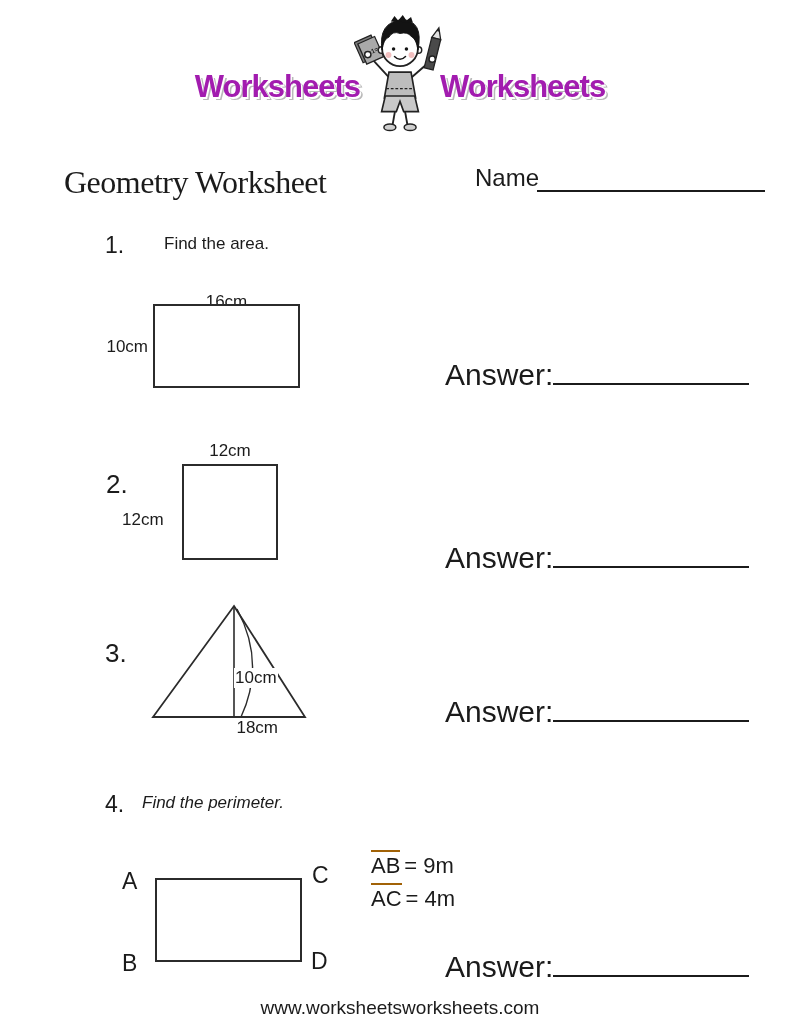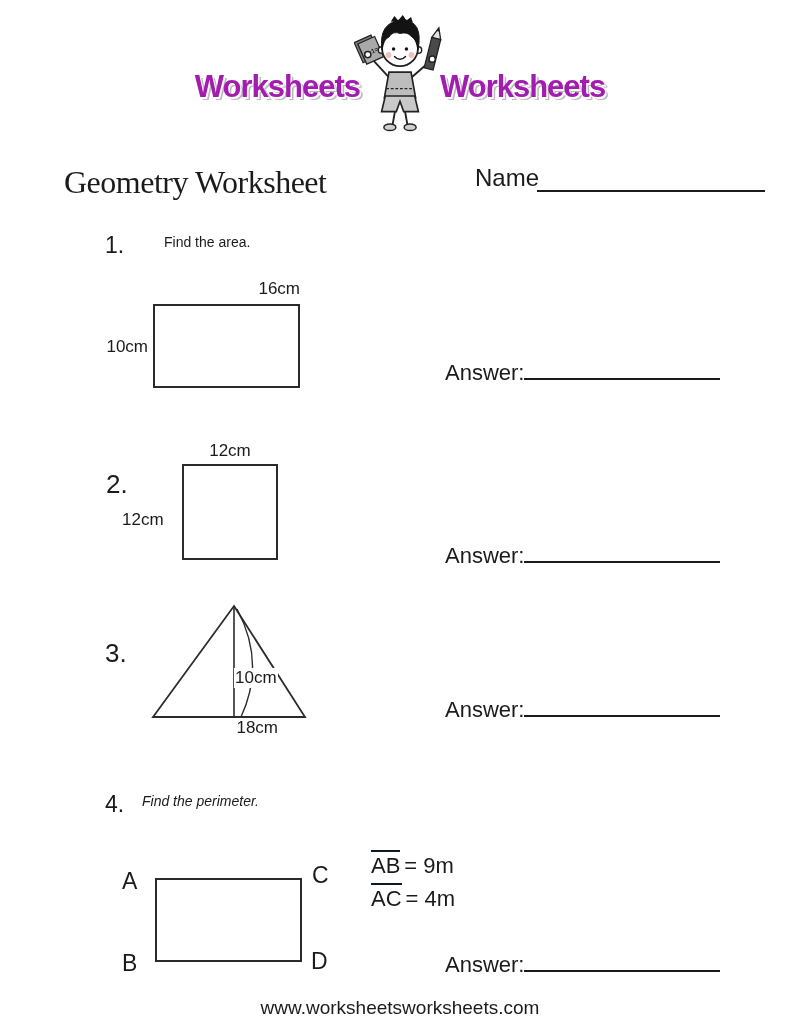--- a/index.html
+++ b/index.html
@@ -27,32 +27,32 @@
   .logo-kid { width:92px; height:122px; margin:0 -6px; }
 
   
   .page-title { left:64px; top:164px; font-size:32px; letter-spacing:-0.5px;font-family:Liberation Serif, serif; }
   .name-label { left:475px; top:164px; font-size:24px;text-align:center; }
   .name-line  { left:537px; top:165px; width:228px; height:27px;
                 border-bottom:2px solid #1b1b1b; }
 
   
   .q-number { font-size:23px; }
-  .q-prompt { font-size:14px; }
+  .q-prompt { font-size:17px; }
   .dim-label { font-size:17px; }
   .shape-rect { border:2px solid #2b2b2b; background:#fff; }
-  .answer { font-size:22px; white-space:nowrap; }
+  .answer { font-size:30px; white-space:nowrap; }
   .ans-line { display:inline-block; width:196px; height:22px;
               border-bottom:2px solid #1b1b1b; vertical-align:baseline; }
 
   
   .corner-label { font-size:23px; }
   .equation { font-size:22px; }
   .eq-row { margin-bottom:7px; }
-  .seg-overline { border-top:2px solid #0f172a; padding-top:1px; margin-right:4px; }
+  .seg-overline { border-top:2px solid #a16207; padding-top:1px; margin-right:4px; }
 
   
   .footer-url { left:0; top:997px; width:800px; text-align:center; font-size:19px; }
 
   .lbl-10cm-bg { background:#fff; padding:0 1px; }
 </style>
 </head>
 <body>
 
 <div class="logo-row">
@@ -103,21 +103,21 @@
   </svg>
   <div class="logo-text">Worksheets</div>
 </div>
 
 <div class="abs page-title">Geometry Worksheet</div>
 <div class="abs name-label">Name</div>
 <div class="abs name-line"></div>
 
 <div class="abs q-number" style="left:105px; top:232px;">1.</div>
 <div class="abs q-prompt" style="left:164px; top:234px;">Find the area.</div>
-<div class="abs dim-label" style="left:153px; top:279px; width:147px; text-align:right;">16cm</div>
+<div class="abs dim-label" style="left:153px; top:292px; width:147px; text-align:center;">16cm</div>
 <div class="abs shape-rect" style="left:153px; top:304px; width:147px; height:84px;"></div>
 <div class="abs dim-label" style="left:100px; top:337px; width:48px; text-align:right;">10cm</div>
 <div class="abs answer" style="left:445px; top:358px;">
   <span>Answer:</span><span class="ans-line"></span>
 </div>
 
 <div class="abs dim-label" style="left:182px; top:441px; width:96px; text-align:center;">12cm</div>
 <div class="abs q-number" style="left:106px; top:469px; font-size:26px;">2.</div>
 <div class="abs shape-rect" style="left:182px; top:464px; width:96px; height:96px;"></div>
 <div class="abs dim-label" style="left:122px; top:510px; width:50px; text-align:left;">12cm</div>

